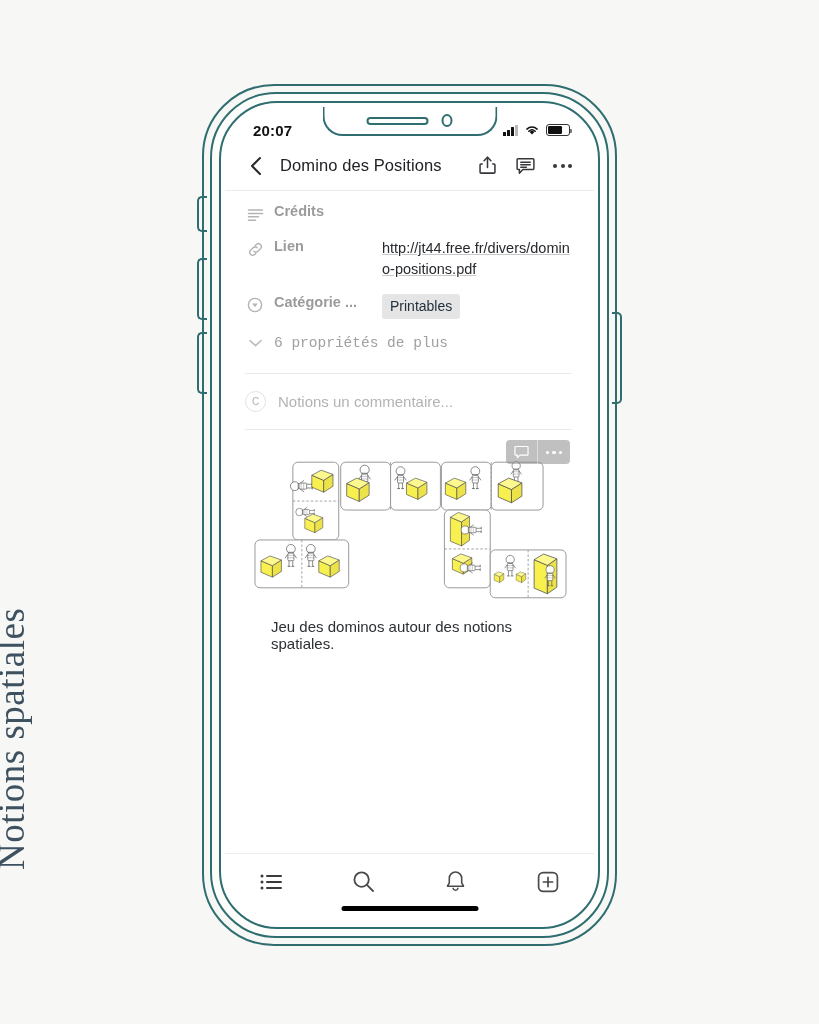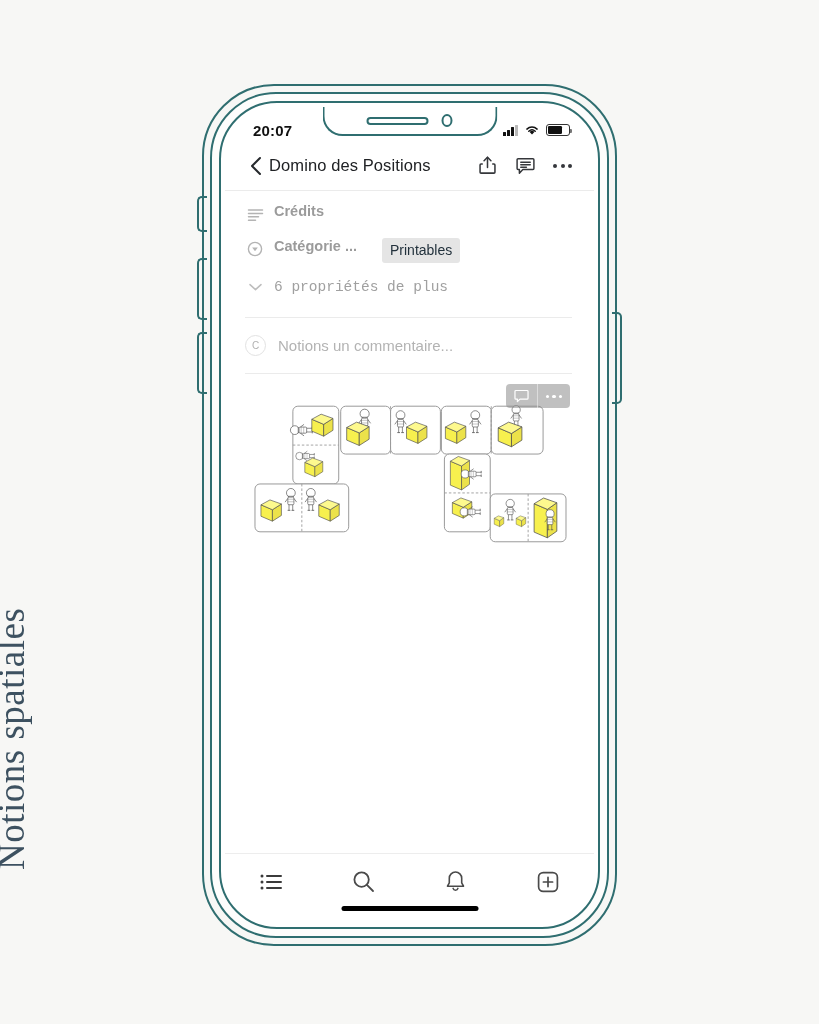--- a/index.html
+++ b/index.html
@@ -127,21 +127,21 @@
   .wifi svg { display: block; }
 
   .batt { position: relative; width: 24px; height: 12px; border: 1.3px solid #333; border-radius: 3px; }
   .batt::after { content:""; position:absolute; right:-3.2px; top:3.5px; width:2px; height:4px; background:#777; border-radius:0 1px 1px 0;}
   .batt i { position: absolute; left: 1.4px; top: 1.4px; bottom: 1.4px; width: 14px; background: #111; border-radius: 1.2px; }
 
   
   .app-header {
     display: flex; align-items: center;
     padding: 10px 22px 14px 20px;
-    gap: 4px;
+    gap: 15px;
   }
   .back-chev {
     width: 20px; height: 20px; flex: 0 0 auto; cursor: pointer;
     display: flex; align-items: center; justify-content: center;
   }
   .page-title {
     flex: 1 1 auto;
     font-size: 16.5px; color: #202225; letter-spacing: 0.1px;
     white-space: nowrap; overflow: hidden; text-overflow: ellipsis;
   }
@@ -324,20 +324,30 @@
           <svg width="17" height="15" viewBox="0 0 17 15">
             <path d="M1.5 3 h14" stroke="#b4b4b4" stroke-width="1.5" stroke-linecap="round"></path>
             <path d="M1.5 6.4 h14" stroke="#b4b4b4" stroke-width="1.5" stroke-linecap="round"></path>
             <path d="M1.5 9.8 h10" stroke="#b4b4b4" stroke-width="1.5" stroke-linecap="round"></path>
             <path d="M1.5 13.2 h7" stroke="#b4b4b4" stroke-width="1.5" stroke-linecap="round"></path>
           </svg>
         </div>
         <div class="prop-label">Crédits</div>
       </div>
 
+      <div class="prop-row">
+        <div class="prop-ico">
+          <svg width="17" height="17" viewBox="0 0 18 18">
+            <path d="M7.2 10.8 a3.1 3.1 0 0 0 4.4 0 l2.6-2.6 a3.1 3.1 0 0 0-4.4-4.4 L8.6 5" stroke="#b4b4b4" stroke-width="1.5" fill="none" stroke-linecap="round"></path>
+            <path d="M10.8 7.2 a3.1 3.1 0 0 0-4.4 0 L3.8 9.8 a3.1 3.1 0 0 0 4.4 4.4 L9.4 13" stroke="#b4b4b4" stroke-width="1.5" fill="none" stroke-linecap="round"></path>
+          </svg>
+        </div>
+        <div class="prop-label">Lien</div>
+        <div class="prop-value link">http://jt44.free.fr/divers/domino-positions.pdf</div>
+      </div>
 
       <div class="prop-row">
         <div class="prop-ico">
           <svg width="16" height="16" viewBox="0 0 16 16">
             <circle cx="8" cy="8" r="6.6" stroke="#b4b4b4" stroke-width="1.4" fill="none"></circle>
             <path d="M5.2 6.4 h5.6 L8 10.2 Z" fill="#b4b4b4"></path>
           </svg>
         </div>
         <div class="prop-label">Catégorie ...</div>
         <div class="prop-value">
@@ -522,20 +532,21 @@
 
           <g transform="translate(286,104) scale(0.95)">
               <use href="#cubeTall"></use>
             </g>
           <g transform="translate(302,128) scale(0.78)">
               <use href="#kid"></use>
             </g>
         </g>
       </svg>
 
+      <div class="caption">Jeu des dominos autour des notions spatiales.</div>
     </div>
 
     <div class="tabbar">
       <div class="tab">
         <svg width="23" height="18" viewBox="0 0 23 18">
           <circle cx="2" cy="3" r="1.5" fill="#3b3b3b"></circle>
           <circle cx="2" cy="9" r="1.5" fill="#3b3b3b"></circle>
           <circle cx="2" cy="15" r="1.5" fill="#3b3b3b"></circle>
           <path d="M7 3 h14 M7 9 h14 M7 15 h14" stroke="#3b3b3b" stroke-width="2" stroke-linecap="round"></path>
         </svg>

